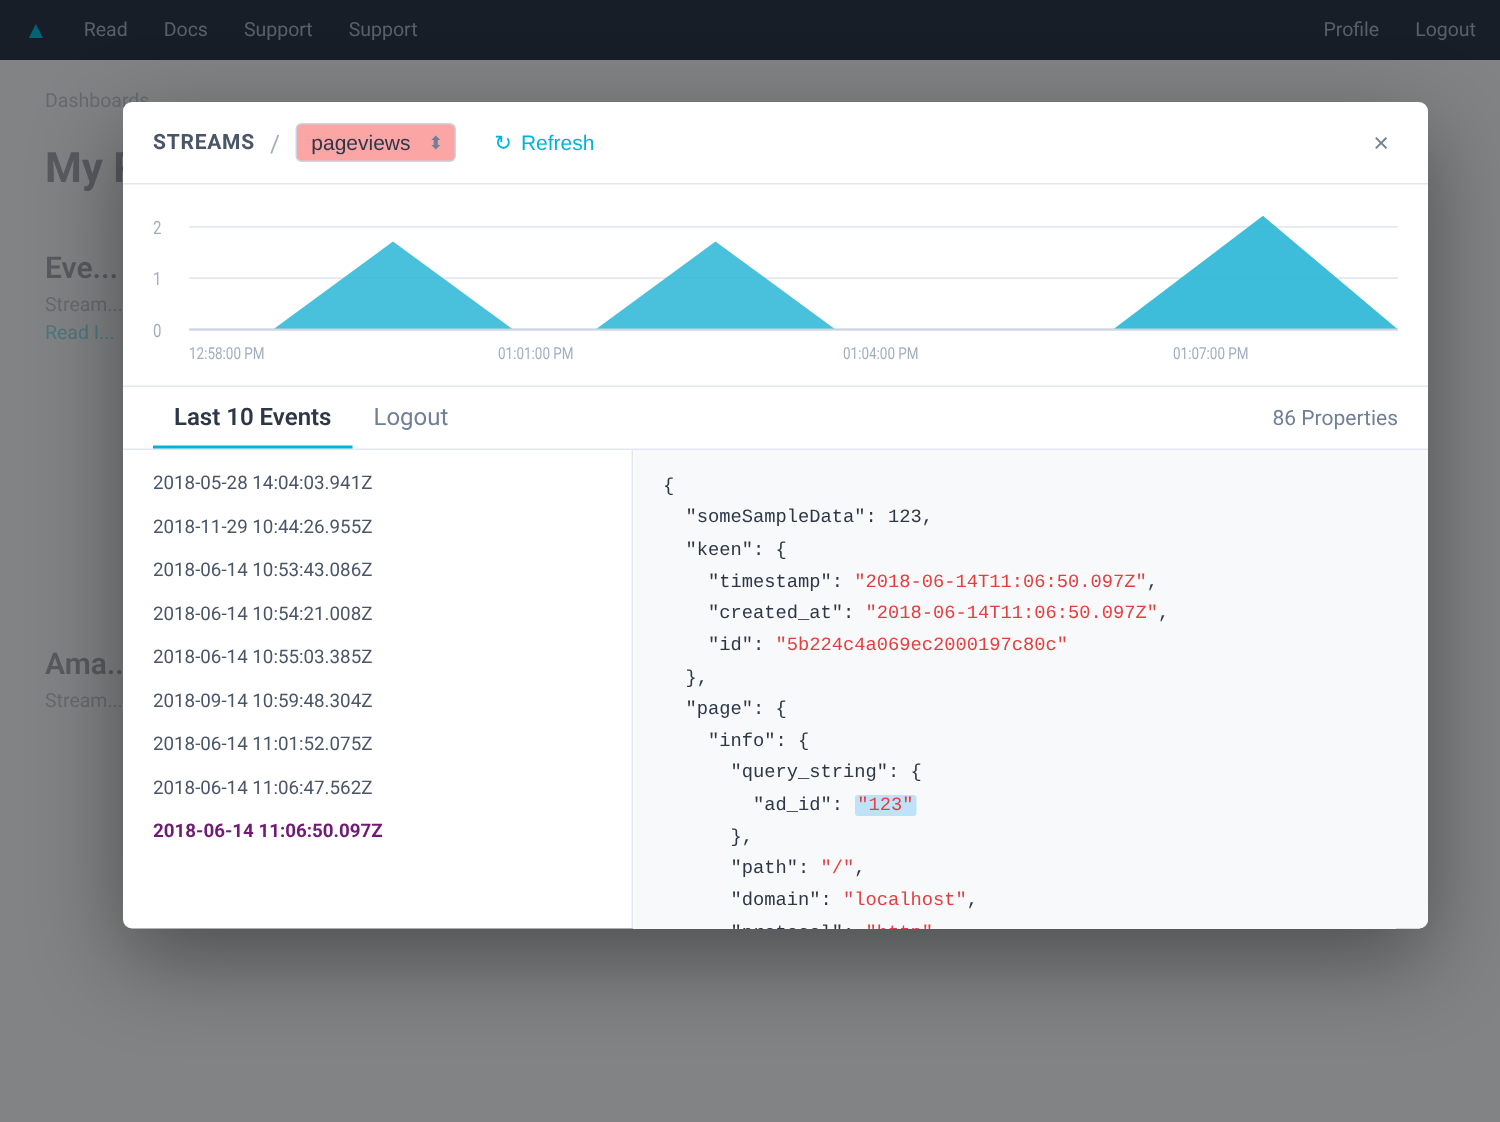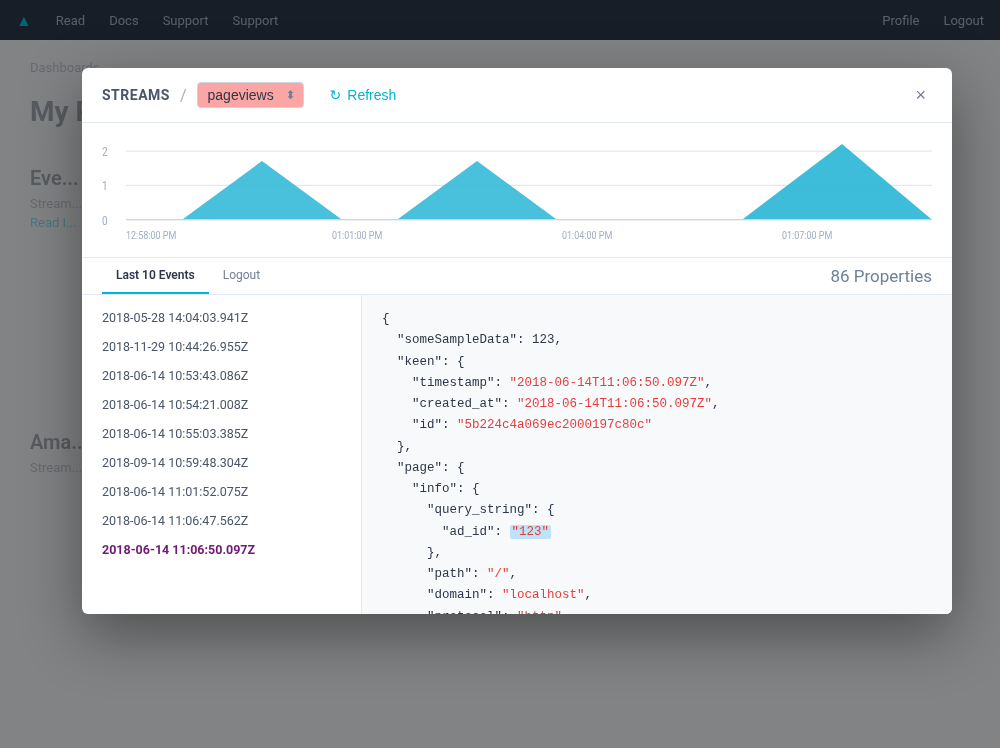--- a/index.html
+++ b/index.html
@@ -213,48 +213,48 @@
       align-items: center;
     }
 
     .tabs-nav {
       display: flex;
       gap: 0;
     }
 
     .tab-item {
       padding: 10px 14px;
-      font-size: 12px;
+      font-size: 16px;
       color: #718096;
       cursor: pointer;
       border-bottom: 2px solid transparent;
       text-decoration: none;
     }
 
     .tab-item.active {
       color: #2d3748;
       font-weight: 600;
       border-bottom: 2px solid #00b4d8;
     }
 
     .properties-count {
-      font-size: 17px;
+      font-size: 14px;
       color: #718096;
     }
 
     
     .content-area {
       display: flex;
       border-top: 1px solid #e2e8f0;
       height: 320px;
     }
 
     
     .event-list {
-      width: 280px;
+      width: 340px;
       border-right: 1px solid #e2e8f0;
       overflow-y: auto;
       padding: 8px 0;
     }
 
     .event-item {
       padding: 7px 20px;
       font-size: 12.5px;
       color: #4a5568;
       cursor: pointer;

